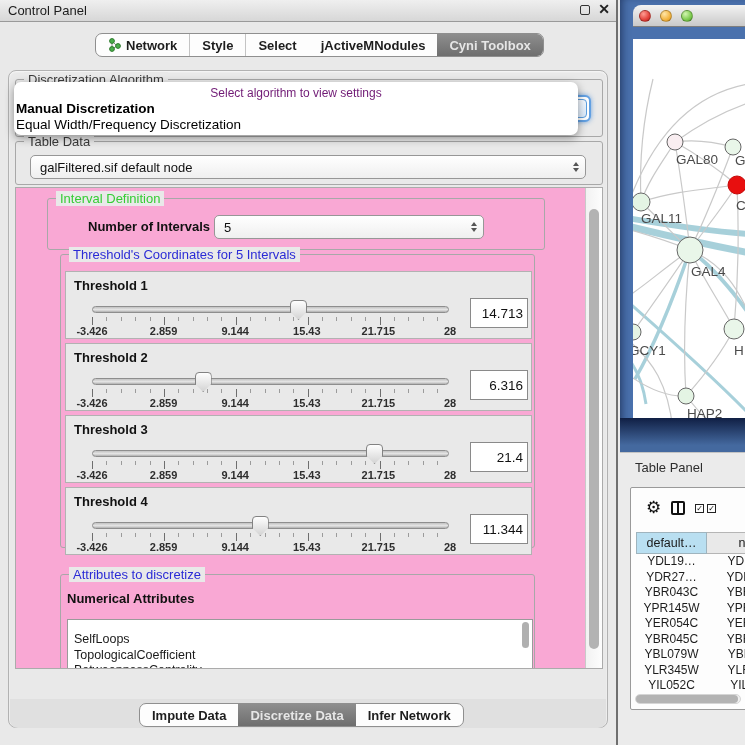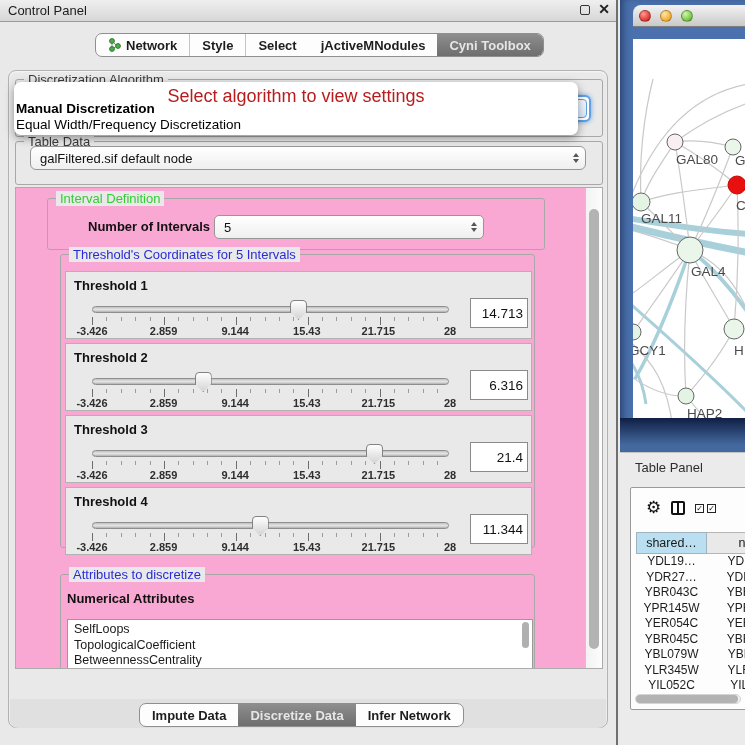--- a/index.html
+++ b/index.html
@@ -30,21 +30,21 @@
 
   #algo-group{left:6px;top:8px;width:588px;height:58px;}
   #algo-combo{position:absolute;left:14px;top:24px;width:568px;height:27px;background:#fff;border:2px solid #62a0e2;border-radius:6px;box-shadow:0 0 5px rgba(90,150,220,.85);}
   #algo-combo .stepper{position:absolute;right:2px;top:2px;width:14px;height:19px;border:1.5px solid #5d9fe0;border-radius:4px;background:linear-gradient(#f4f9ff,#dcebfb);}
 
   #tabledata-group{left:6px;top:70px;width:588px;height:44px;}
   .combo{position:absolute;background:linear-gradient(#ffffff,#efefef);border:1px solid #979797;border-radius:5px;font-size:13px;color:#111;display:flex;align-items:center;padding:0 20px 0 9px;}
   .combo .arrows{position:absolute;right:6px;top:50%;transform:translateY(-50%);display:flex;flex-direction:column;gap:2px;}
   .arr-up{width:0;height:0;border-left:3.5px solid transparent;border-right:3.5px solid transparent;border-bottom:4.5px solid #555;}
   .arr-dn{width:0;height:0;border-left:3.5px solid transparent;border-right:3.5px solid transparent;border-top:4.5px solid #555;}
-  #table-combo{left:14px;top:4px;width:556px;height:24px;border-radius:6px;}
+  #table-combo{left:14px;top:13px;width:556px;height:24px;}
 
   #scroll-panel{position:absolute;left:6px;top:116px;width:588px;height:482px;border:1px solid #ababab;background:#f9a8d4;overflow:hidden;}
   #interval-group{left:31px;top:10px;width:498px;height:52px;}
   #intervals-label{position:absolute;left:40px;top:20px;font-size:13px;font-weight:bold;color:#111;}
   #intervals-combo{left:166px;top:16px;width:270px;height:24px;}
 
   #thresh-group{left:44px;top:66px;width:475px;height:294px;}
   .thresh-row{position:absolute;left:4px;width:467px;height:68px;border:1px solid #b2b2b2;background:#e9e9e9;}
   .thresh-label{position:absolute;left:8px;top:6px;font-size:13px;font-weight:bold;color:#111;}
   .track-zone{position:absolute;left:26px;top:34px;width:357px;height:8px;}
@@ -53,35 +53,35 @@
   .ticks{position:absolute;left:26px;top:45px;width:358px;height:8px;
      background-image:repeating-linear-gradient(to right,#6e6e6e 0 1px,transparent 1px 20%),
                       repeating-linear-gradient(to right,#9b9b9b 0 1px,transparent 1px 4%);
      background-size:100.4% 100%,100.4% 55%;background-repeat:no-repeat,no-repeat;}
   .scale{position:absolute;left:26px;top:53px;width:358px;height:12px;}
   .scale span{position:absolute;transform:translateX(-50%);font-size:11px;font-weight:bold;color:#2e2e2e;white-space:nowrap;}
   .valbox{position:absolute;left:404px;top:26px;width:58px;height:30px;background:#fff;border:1px solid #8a8a8a;font-size:13.5px;color:#111;display:flex;align-items:center;justify-content:flex-end;padding-right:4px;}
 
   #attr-group{left:44px;top:386px;width:475px;height:110px;}
   #num-attr-label{position:absolute;left:6px;top:16px;font-size:13px;font-weight:bold;color:#111;}
-  #attr-list{position:absolute;left:6px;top:44px;width:466px;height:60px;background:#fff;border:1px solid #9a9a9a;overflow:hidden;font-size:12.5px;color:#1a1a1a;padding:2px 0 0 6px;line-height:15.5px;}
+  #attr-list{position:absolute;left:6px;top:44px;width:466px;height:60px;background:#fff;border:1px solid #9a9a9a;overflow:hidden;font-size:12.5px;color:#1a1a1a;padding:12px 0 0 6px;line-height:15.5px;}
   #attr-scrollbar{position:absolute;right:2px;top:2px;width:9px;height:40px;}
   #attr-scrollbar .thumb{width:7px;height:26px;margin-left:1px;background:#b0b0b0;border-radius:4px;}
 
   #vscrollbar{position:absolute;right:0;top:0;width:17px;height:480px;background:linear-gradient(to right,#f2f2f2,#fdfdfd);border-left:1px solid #c9c9c9;}
   #vscrollbar .thumb{position:absolute;left:3px;top:21px;width:10px;height:440px;background:#b3b3b3;border-radius:5px;}
 
   #apply-band{position:absolute;left:6px;top:598px;width:588px;height:30px;background:#ececec;border-top:1px solid #c6c6c6;border-bottom:1px solid #c6c6c6;}
   #apply-btn{position:absolute;left:246px;top:4px;width:66px;height:22px;background:linear-gradient(#fefefe,#e6e6e6);border:1px solid #989898;border-radius:7px;font-size:13px;color:#111;display:flex;align-items:center;justify-content:center;}
 
   #bottom-strip{position:absolute;left:1px;top:628px;width:596px;height:29px;background:#e0e0e0;border-radius:0 0 8px 8px;}
   #bottom-tabs{left:129px;top:4px;}
 
   #dropdown-popup{position:absolute;left:14px;top:82px;width:564px;height:53px;background:#fff;border-radius:7px;box-shadow:0 3px 10px rgba(0,0,0,.4);z-index:40;overflow:hidden;}
-  #dd-prompt{position:absolute;left:0;top:4px;width:100%;text-align:center;font-size:18px;color:#b91c1c;}
+  #dd-prompt{position:absolute;left:0;top:4px;width:100%;text-align:center;font-size:12px;color:#701a75;}
   .dd-opt{position:absolute;left:2px;font-size:13.5px;color:#000;white-space:nowrap;}
   #dd-opt0{top:19px;font-weight:bold;}
   #dd-opt1{top:35px;}
 
   
   #right-panel{position:absolute;left:620px;top:0;width:125px;height:745px;background:#ebebeb;}
   #mac-window{position:absolute;left:0;top:0;width:125px;height:452px;background:#4a71ad;box-shadow:inset 6px 0 8px -4px rgba(5,15,45,.55);}
   #mac-titlebar{position:absolute;left:13px;top:5px;right:0;height:22px;background:linear-gradient(#f3f3f3,#c9c9c9);border-bottom:1px solid #7e7e7e;border-radius:8px 0 0 0;}
   .light{position:absolute;top:5px;width:12px;height:12px;border-radius:50%;border:1px solid rgba(0,0,0,.25);}
   #light-red{left:6px;background:radial-gradient(circle at 35% 30%,#ff9d93,#e2423b 60%,#b31d1c);}
@@ -372,21 +372,21 @@
     </div>
 
     <div id="table-box">
       <div id="tb-toolbar">
         <span id="gear-icon">⚙</span>
         <span id="cols-icon"></span>
         <span class="chk" id="chk1">✓</span>
         <span class="chk" id="chk2">✓</span>
       </div>
       <div id="tb-head">
-        <div class="hcell c1">shared…</div>
+        <div class="hcell c1">default…</div>
         <div class="hcell c2">n</div>
       </div>
       <div id="tb-rows">
         <div class="trow">
             <div class="tcell">YDL19…</div>
             <div class="tcell">YDL1</div>
           </div>
         <div class="trow">
             <div class="tcell">YDR27…</div>
             <div class="tcell">YDR2</div>

